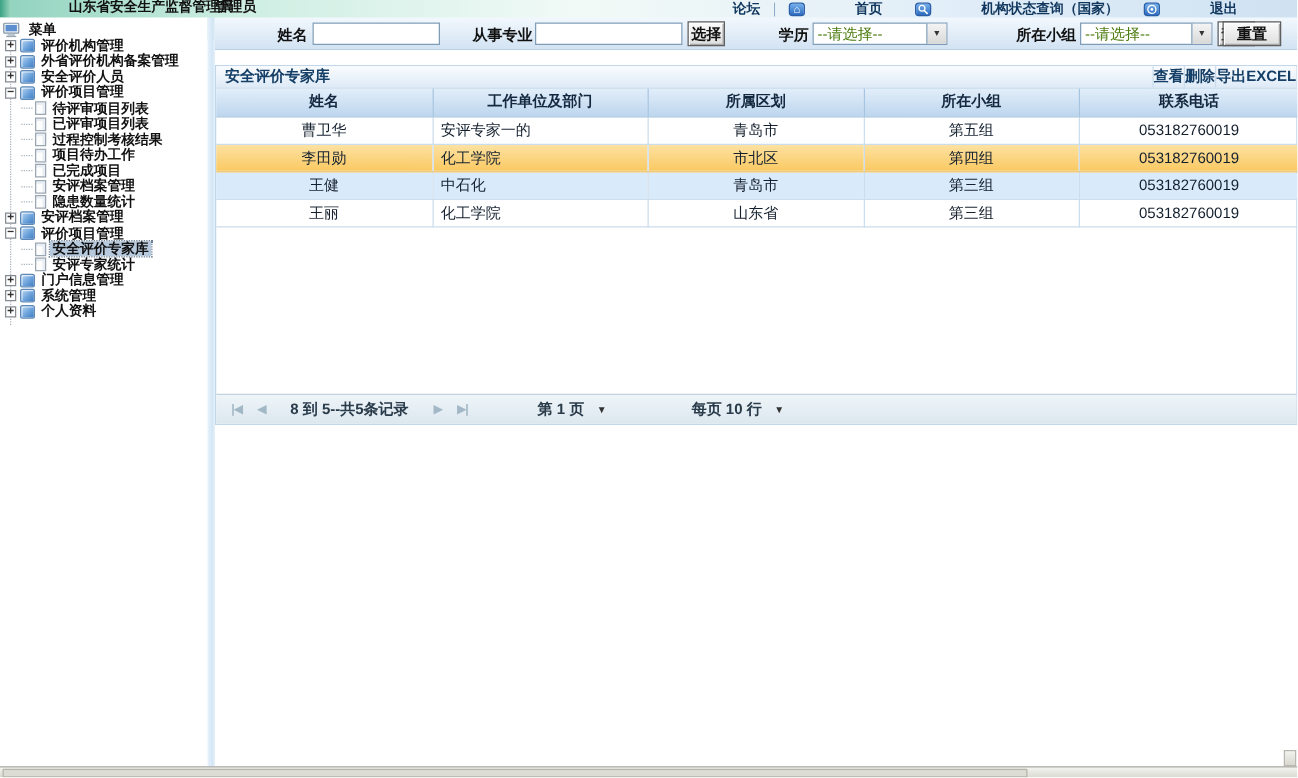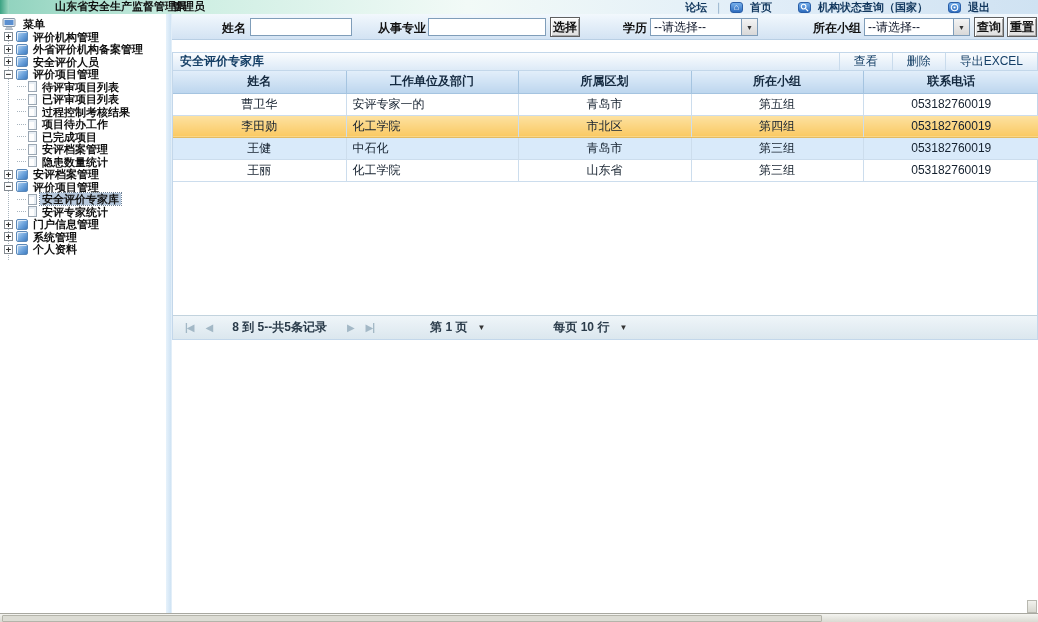--- a/index.html
+++ b/index.html
@@ -9,36 +9,36 @@
 
   
   .topbar { position:absolute; left:0; top:0; width:1038px; height:31px;
     background:linear-gradient(90deg,#8fd2bd 0%,#cdeee2 18%,#f2faf7 45%,#e2eef8 72%,#cfe2f2 100%);
     border-bottom:1px solid #aac8e0; font-size:11px; font-weight:bold; color:#111; }
   .topbar-accent { position:absolute; left:0; top:0; width:9px; height:14px;
     background:linear-gradient(90deg,#3aa282,#9ed8c2); }
   .tb-title { position:absolute; left:55px; top:0; line-height:13px; }
   .tb-user  { position:absolute; left:172px; top:0; line-height:13px; }
   .tb-right { position:absolute; right:48px; top:0; height:14px; display:flex; align-items:center; gap:6px; line-height:13px; }
-  .tb-link { color:#11375e; cursor:pointer; }
+  .tb-link { color:#11375e; cursor:pointer;margin-left:33px; }
   .tb-sep { color:#7a9cbd; font-weight:normal; }
   .chip { display:inline-flex; align-items:center; justify-content:center; width:13px; height:11px;
     border-radius:3px; background:linear-gradient(#76b0ec,#2e6cbe); border:1px solid #2a5fa8;
     color:#fff; font-size:9px; line-height:9px; vertical-align:middle; margin-right:1px; }
   .chip svg { display:block; }
 
   
   .toolbar { position:absolute; left:172px; top:14px; width:866px; height:26px;
     background:linear-gradient(#f2f8fd,#d3e3f3); border-bottom:1px solid #b9cfe4; }
   .toolbar .lbl { position:absolute; top:6px; font-size:12px; font-weight:bold; color:#111; }
   .tb-input { position:absolute; top:4px; height:18px; border:1px solid #7f9db9; background:#fff;
     font-size:12px; padding:0 2px; }
   .fake-sel { position:absolute; top:4px; height:18px; background:#fff; border:1px solid #7f9db9;
     display:flex; align-items:center; font-size:12px; cursor:pointer; }
-  .fake-sel .sel-val { flex:1; padding:0 3px; color:#0f172a; white-space:nowrap; overflow:hidden; }
+  .fake-sel .sel-val { flex:1; padding:0 3px; color:#4d7c0f; white-space:nowrap; overflow:hidden; }
   .dd-btn { width:16px; height:16px; background:linear-gradient(#f4f4f4,#d8d8d8);
     border-left:1px solid #7f9db9; display:flex; align-items:center; justify-content:center;
     font-size:7px; color:#333; }
   .btn95 { position:absolute; top:3px; height:20px; background:linear-gradient(#fbfbfb,#dedede);
     border:1px solid #5f5f5f; box-shadow:inset 1px 1px 0 #fff, inset -1px -1px 0 #a8a8a8;
     font-size:12px; font-weight:bold; color:#111; text-align:center; cursor:pointer;
     font-family:"Liberation Sans","DejaVu Sans",sans-serif; }
 
   
   .sidebar { position:absolute; left:0; top:14px; width:166px; height:468px; background:#fff; overflow:hidden; }
@@ -67,21 +67,21 @@
   .monitor-icon { width:16px; height:12px; margin-right:3px; }
 
   
   .content { position:absolute; left:172px; top:40px; width:866px; height:573px; background:#fff; }
   .grid-panel { position:absolute; left:0; top:12px; width:866px; height:288px;
     border:1px solid #c3d7ea; background:#fff; }
   .grid-titlebar { height:18px; background:linear-gradient(#fafcfe,#ddeaf7);
     border-bottom:1px solid #c3d7ea; display:flex; align-items:center; font-size:12px; }
   .grid-title { font-weight:bold; color:#153f66; padding-left:7px; flex:1; }
   .grid-actions { display:flex; height:100%; align-items:center; }
-  .grid-action { padding:0 14px; font-weight:normal; color:#153f66; border-left:1px solid #c9dbec;
+  .grid-action { padding:0 0; font-weight:bold; color:#153f66; border-left:1px solid #c9dbec;
     cursor:pointer; line-height:17px; }
 
   table.grid { width:866px; border-collapse:collapse; table-layout:fixed; font-size:12px; }
   table.grid th { height:22px; font-weight:bold; color:#14293f;
     background:linear-gradient(#e2eefa,#bdd6ee); border-right:1px solid #a5c4e0;
     border-bottom:1px solid #a5c4e0; text-align:center; }
   table.grid th:last-child { border-right:none; }
   table.grid td { height:22px; color:#14202e; text-align:center;
     border-right:1px solid #ccdded; border-bottom:1px solid #ccdded; overflow:hidden; white-space:nowrap; }
   table.grid td:last-child { border-right:none; }
@@ -154,21 +154,21 @@
       <span class="dd-btn">▼</span>
     </div>
 
     <span class="lbl" style="left:641px">所在小组</span>
     <div class="fake-sel" style="left:692px; width:106px">
       <span class="sel-val">--请选择--</span>
       <span class="dd-btn">▼</span>
     </div>
 
     <button class="btn95" style="left:802px; width:30px">查询</button>
-    <button class="btn95" style="left:835px; width:30px">重置</button>
+    <button class="btn95" style="left:806px; width:47px">重置</button>
   </div>
 
   <div class="sidebar">
     <div class="tree" id="tree">
       <div class="tree-row root">
         <svg class="monitor-icon" viewBox="0 0 16 12">
           <rect x="1" y="0.5" width="12" height="8" rx="1" fill="#dfe9f2" stroke="#7d8folder994" stroke-width="0"></rect>
           <rect x="1" y="0.5" width="12" height="8" rx="1" fill="#e8eef5" stroke="#8796a6"></rect>
           <rect x="2.5" y="2" width="9" height="5" fill="#5b8fd0"></rect>
           <rect x="4" y="9" width="6" height="1.6" fill="#b9c4cf"></rect>

